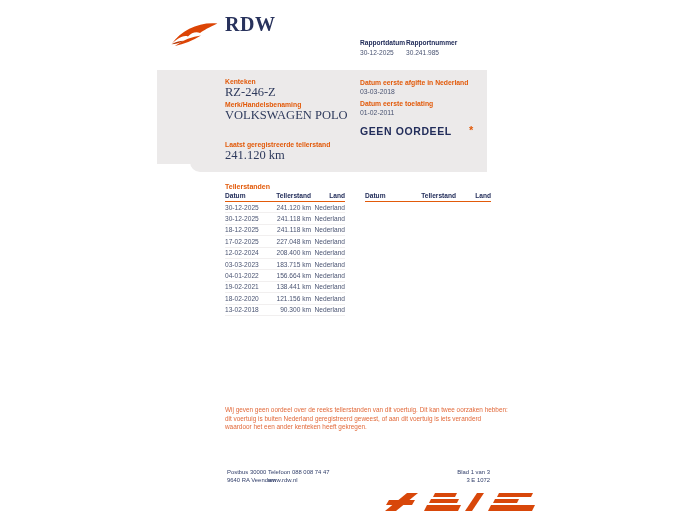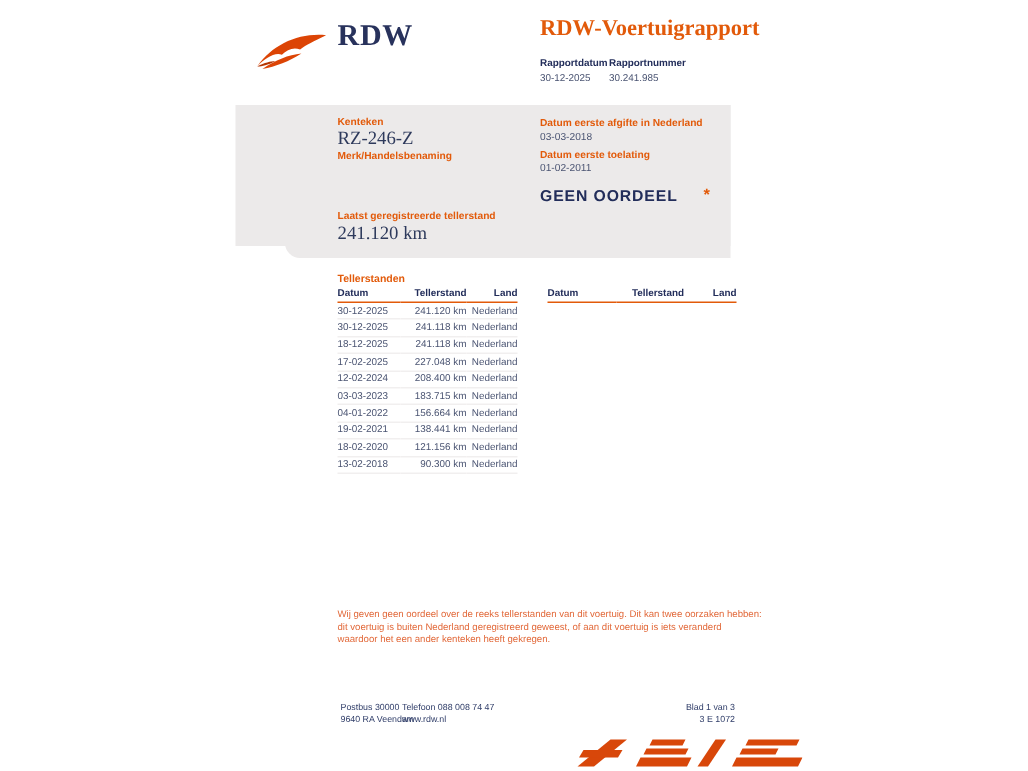--- a/index.html
+++ b/index.html
@@ -55,37 +55,37 @@
 
 <div class="page">
 
   <svg class="abs" style="left:168px;top:16px;" width="52" height="34" viewBox="0 0 60 38">
     <path d="M4,32 C16,15 36,6 57,8 C47,13 42,15 37,19 C32,17 27,19 23,23 C17,21 10,26 4,32 Z" fill="#DC4405"></path>
     <path d="M8,34 C18,27 28,23 38,22 C29,28 18,32 8,34 Z" fill="#DC4405"></path>
     <path d="M4,32 C10,29 14,28 18,28 C12,31 8,32 4,32 Z" fill="#B53400"></path>
   </svg>
   <div class="abs wordmark" style="left:225px;top:13px;">RDW</div>
 
-  <div class="abs doc-title" style="left:360px;top:11px;">RDW-Voertuigrapport</div>
 
   <div class="abs" style="left:360px;top:39px;">
     <div class="meta-label">Rapportdatum</div>
     <div class="meta-value">30-12-2025</div>
   </div>
   <div class="abs" style="left:406px;top:39px;">
     <div class="meta-label">Rapportnummer</div>
     <div class="meta-value">30.241.985</div>
   </div>
 
   <div class="abs graybox" style="left:157px;top:70px;width:330px;height:94px;"></div>
   <div class="abs graybox gb-ext" style="left:190px;top:70px;width:297px;height:102px;"></div>
 
   <div class="abs field-label" style="left:225px;top:78px;">Kenteken</div>
   <div class="abs field-value-lg" style="left:225px;top:85px;">RZ-246-Z</div>
   <div class="abs field-label" style="left:225px;top:101px;">Merk/Handelsbenaming</div>
+  <div class="abs field-value-lg" style="left:225px;top:108px;">VOLKSWAGEN POLO</div>
   <div class="abs field-label" style="left:225px;top:141px;">Laatst geregistreerde tellerstand</div>
   <div class="abs field-value-lg" style="left:225px;top:148px;">241.120 km</div>
 
   <div class="abs field-label" style="left:360px;top:79px;">Datum eerste afgifte in Nederland</div>
   <div class="abs field-value-sm" style="left:360px;top:88px;">03-03-2018</div>
   <div class="abs field-label" style="left:360px;top:100px;">Datum eerste toelating</div>
   <div class="abs field-value-sm" style="left:360px;top:109px;">01-02-2011</div>
   <div class="abs verdict" style="left:360px;top:125px;">GEEN OORDEEL</div>
   <div class="abs verdict-mark" style="left:469px;top:124px;">*</div>
 

